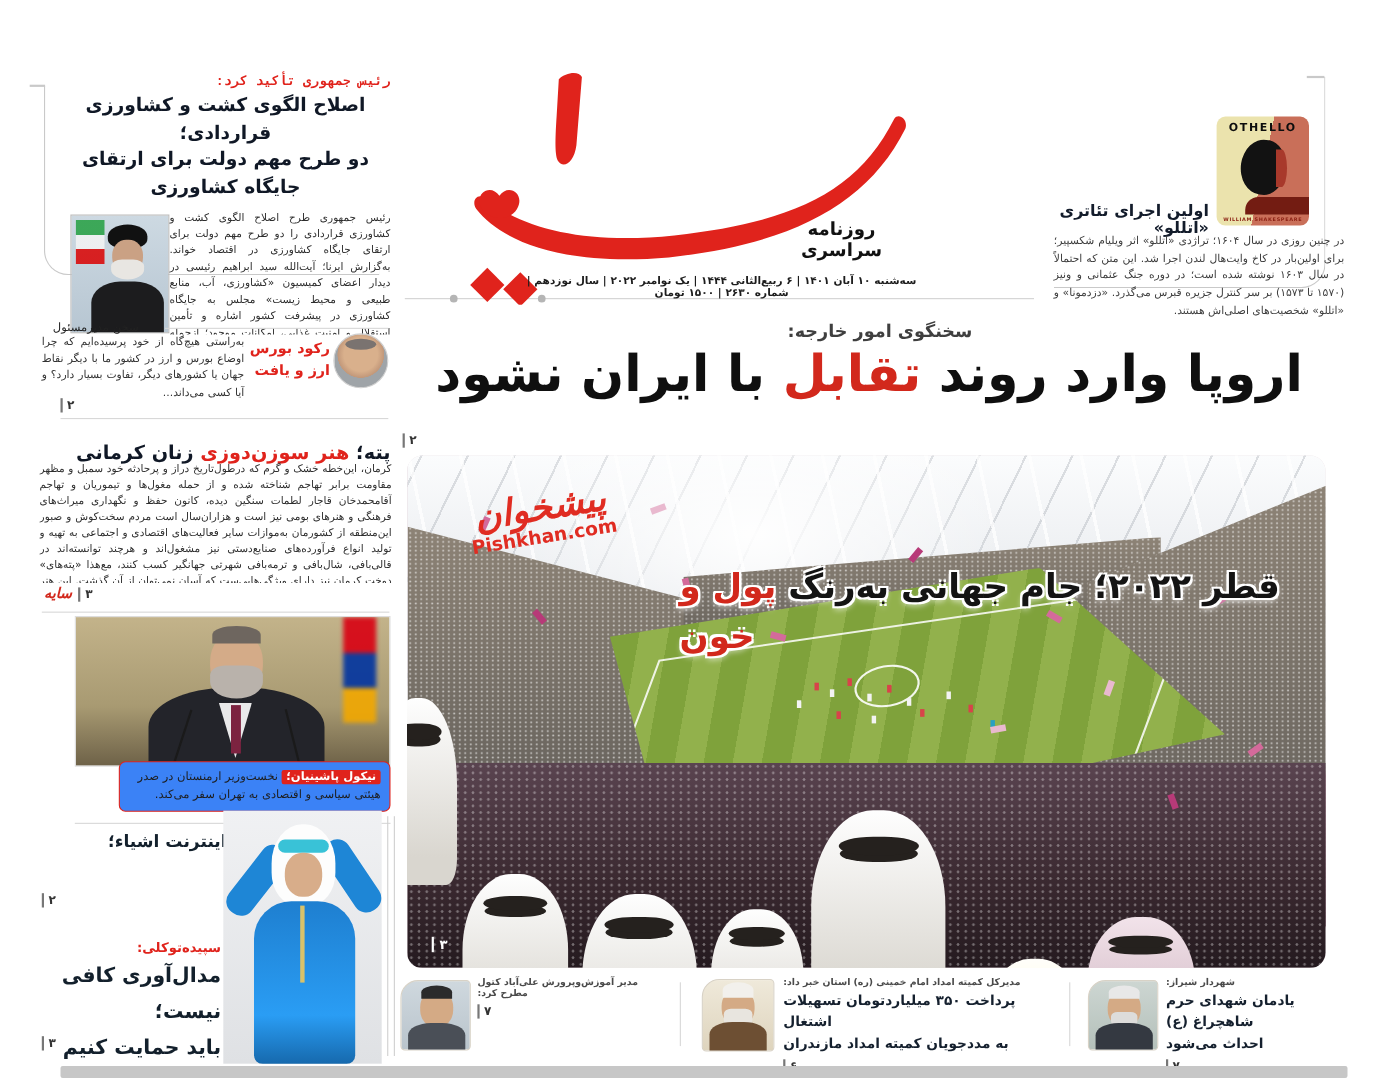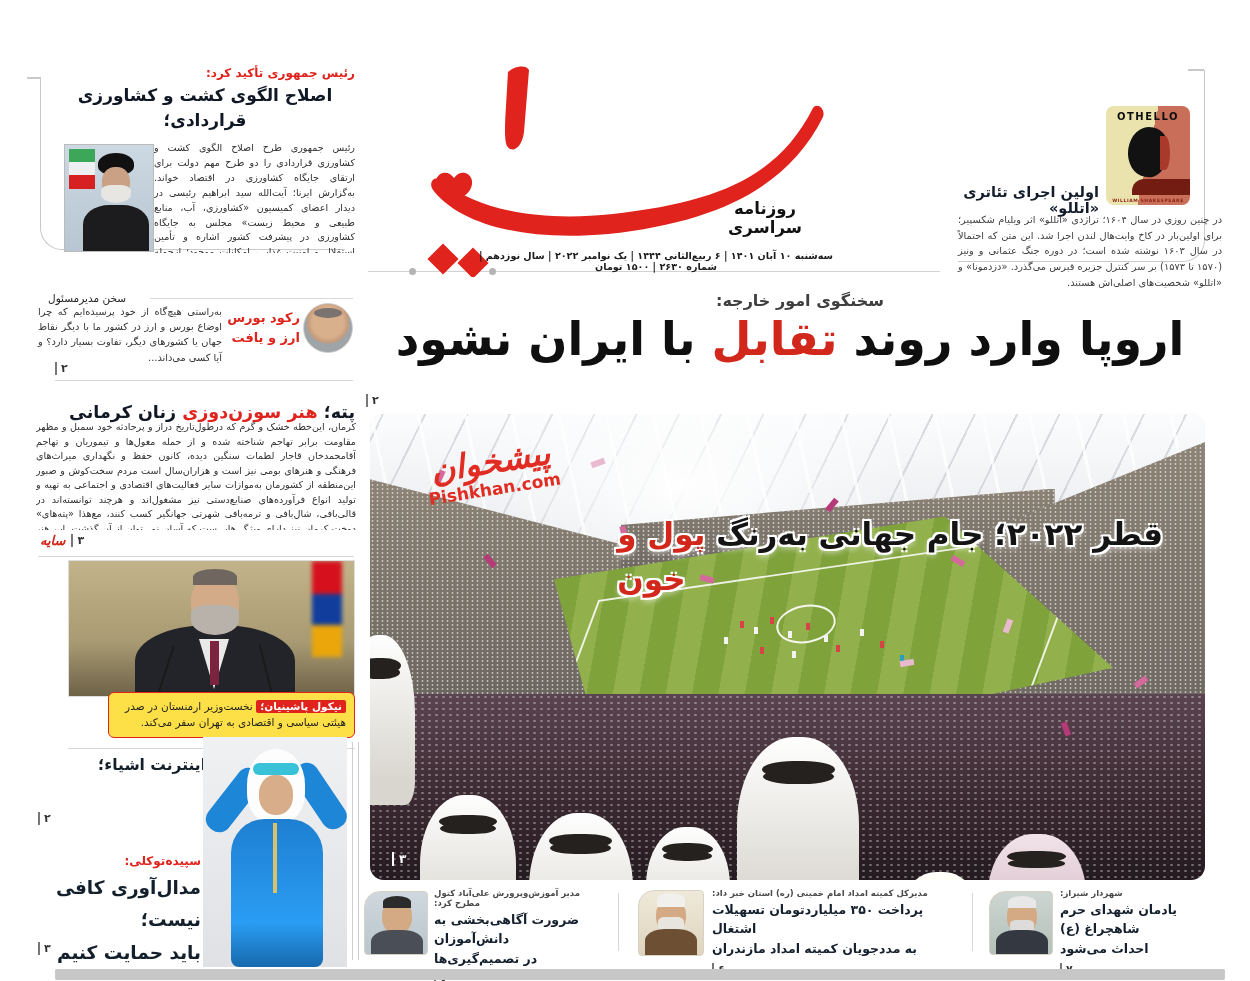--- a/index.html
+++ b/index.html
@@ -23,21 +23,21 @@
     border-bottom-right-radius:22px;
   }
   .bracket-right-tick { left:1188px; top:69px; width:16px; height:1.5px; background:#c9c9c9; }
   .mast-rule { left:368px; top:271px; width:572px; height:1px; background:#d2d2d2; }
   .rule-dot { width:7px; height:7px; border-radius:50%; background:#b5b5b5; top:268px; }
   .hairline { height:1px; background:#d8d8d8; }
   .vline { width:1px; background:#cfcfcf; }
 
   
   .tl-content { left:55px; top:66px; width:300px; }
-  .kicker-red { color:#e0231c; font-size:12px; font-weight:bold; text-align:right; }
+  .kicker-red { color:#e0231c; font-size:12px; font-weight:bold; text-align:right;font-family:Liberation Mono, monospace; }
   .tl-title { text-align:center; font-size:17px; font-weight:800; color:#101826; line-height:1.45; margin-top:3px; }
   .tl-bodywrap { margin-top:9px; height:112px; overflow:hidden; }
   .tl-photo {
     float:left; width:90px; height:108px; margin-left:9px; margin-top:3px;
     border:1px solid #bbb; position:relative; overflow:hidden;
     background:linear-gradient(180deg,#cdd9e2 0%,#b7c6d2 100%);
   }
   .tl-photo .flag { position:absolute; left:4px; top:4px; width:26px; height:40px;
     background:linear-gradient(180deg,#239f40 0 33%,#f4f4f4 33% 66%,#da0000 66% 100%); opacity:.85; }
   .tl-photo .turban { position:absolute; left:33px; top:8px; width:36px; height:22px; background:#111; border-radius:50% 50% 40% 40%; }
@@ -157,21 +157,21 @@
     background:linear-gradient(180deg,#c3b38a 0%,#a89a72 60%,#6e6248 100%); }
   .pash-flag { position:absolute; right:12px; top:0; width:30px; height:96px; filter:blur(2px); opacity:.9;
     background:linear-gradient(180deg,#d90012 0 34%,#0033a0 34% 67%,#f2a800 67% 100%); }
   .pash-suit { position:absolute; left:66px; top:64px; width:160px; height:78px; background:#23242a; border-radius:46% 46% 0 0; }
   .pash-shirt { position:absolute; left:130px; top:78px; width:30px; height:50px; background:#e9e9ea; clip-path:polygon(0 0,100% 0,50% 100%); }
   .pash-tie { position:absolute; left:141px; top:80px; width:9px; height:44px; background:#7c2340; }
   .pash-head { position:absolute; left:122px; top:14px; width:48px; height:56px; background:#d4ab88; border-radius:46%; }
   .pash-beard { position:absolute; left:122px; top:44px; width:48px; height:30px; background:#b9b2ab; border-radius:34% 34% 58% 58%; }
   .pash-hair { position:absolute; left:124px; top:8px; width:44px; height:16px; background:#6e665f; border-radius:50% 50% 0 0; }
   .pash-mic { position:absolute; width:2px; height:52px; background:#1a1a1a; }
-  .pash-caption { left:108px; top:692px; width:247px; background:#fde047; border:1.5px solid #e0231c; border-radius:6px;
+  .pash-caption { left:108px; top:692px; width:247px; background:#3b82f6; border:1.5px solid #e0231c; border-radius:6px;
     padding:5px 8px 6px; font-size:10.5px; line-height:1.55; color:#1d1d1d; text-align:right; }
   .pash-caption .chip { background:#e0231c; color:#fff; font-weight:bold; padding:0 4px 1px; border-radius:2px; }
   .pash-rule { left:68px; top:748px; width:287px; }
 
   .iot-title { left:30px; top:752px; width:176px; text-align:right; font-size:15.5px; font-weight:900; color:#13202c; line-height:1.7; }
   .iot-page { left:38px; top:812px; }
 
   .athlete { left:203px; top:737px; width:144px; height:230px; overflow:hidden; background:linear-gradient(180deg,#f0f1f3 0%,#dfe1e4 100%); }
   .ath-arm { position:absolute; width:26px; height:74px; background:#1e86d6; border-radius:12px; }
   .ath-arm.l { left:18px; top:26px; transform:rotate(38deg); }
@@ -221,20 +221,21 @@
 <div class="abs bracket-left"></div>
 <div class="abs bracket-right-tick"></div>
 <div class="abs bracket-right"></div>
 <div class="abs mast-rule"></div>
 <div class="abs rule-dot" style="left:409px;"></div>
 <div class="abs rule-dot" style="left:489px;"></div>
 
 <div class="abs tl-content">
   <div class="kicker-red">رئیس جمهوری تأکید کرد:</div>
   <div class="tl-title">اصلاح الگوی کشت و کشاورزی قراردادی؛</div>
+  <div class="tl-title" style="margin-top:0;">دو طرح مهم دولت برای ارتقای جایگاه کشاورزی</div>
   <div class="tl-bodywrap">
     <div class="tl-photo">
       <div class="flag"></div>
       <div class="turban"></div>
       <div class="face"></div>
       <div class="beard"></div>
       <div class="robe"></div>
     </div>
     <div class="body-text">رئیس جمهوری طرح اصلاح الگوی کشت و کشاورزی قراردادی را دو طرح مهم دولت برای ارتقای جایگاه کشاورزی در اقتصاد خواند. به‌گزارش ایرنا؛ آیت‌الله سید ابراهیم رئیسی در دیدار اعضای کمیسیون «کشاورزی، آب، منابع طبیعی و محیط زیست» مجلس به جایگاه کشاورزی در پیشرفت کشور اشاره و تأمین استقلال و امنیت غذایی، امکانات موجود؛ ازجمله اراضی حاصلخیز گسترده و آب موردنیاز بخش کشاورزی را مناسب خواند و گفت: «با وجود کاهش نزولات آسمانی، با مدیریت درست منابع موجود می‌توان به توسعه بیشتر کشاورزی دست یافت».</div>
   </div>
@@ -361,24 +362,20 @@
 </div>
 <div class="abs page-mark tav-page">۳</div>
 
 <div class="bt-photo photo-a">
   <div class="bt-face"></div>
   <div class="bt-hair"></div>
   <div class="bt-suit"></div>
 </div>
 <div class="bt-text text-a">
   <div class="bt-kicker">مدیر آموزش‌وپرورش علی‌آباد کتول مطرح کرد:</div>
-  <div class="bt-title">
-    <div>ضرورت آگاهی‌بخشی به دانش‌آموزان</div>
-    <div>در تصمیم‌گیری‌ها</div>
-  </div>
   <span class="page-mark bt-page">۷</span>
 </div>
 <div class="abs vline bt-div" style="left:618px;"></div>
 
 <div class="bt-photo photo-b">
   <div class="bt-face"></div>
   <div class="bt-hair"></div>
   <div class="bt-beard"></div>
   <div class="bt-suit"></div>
 </div>

